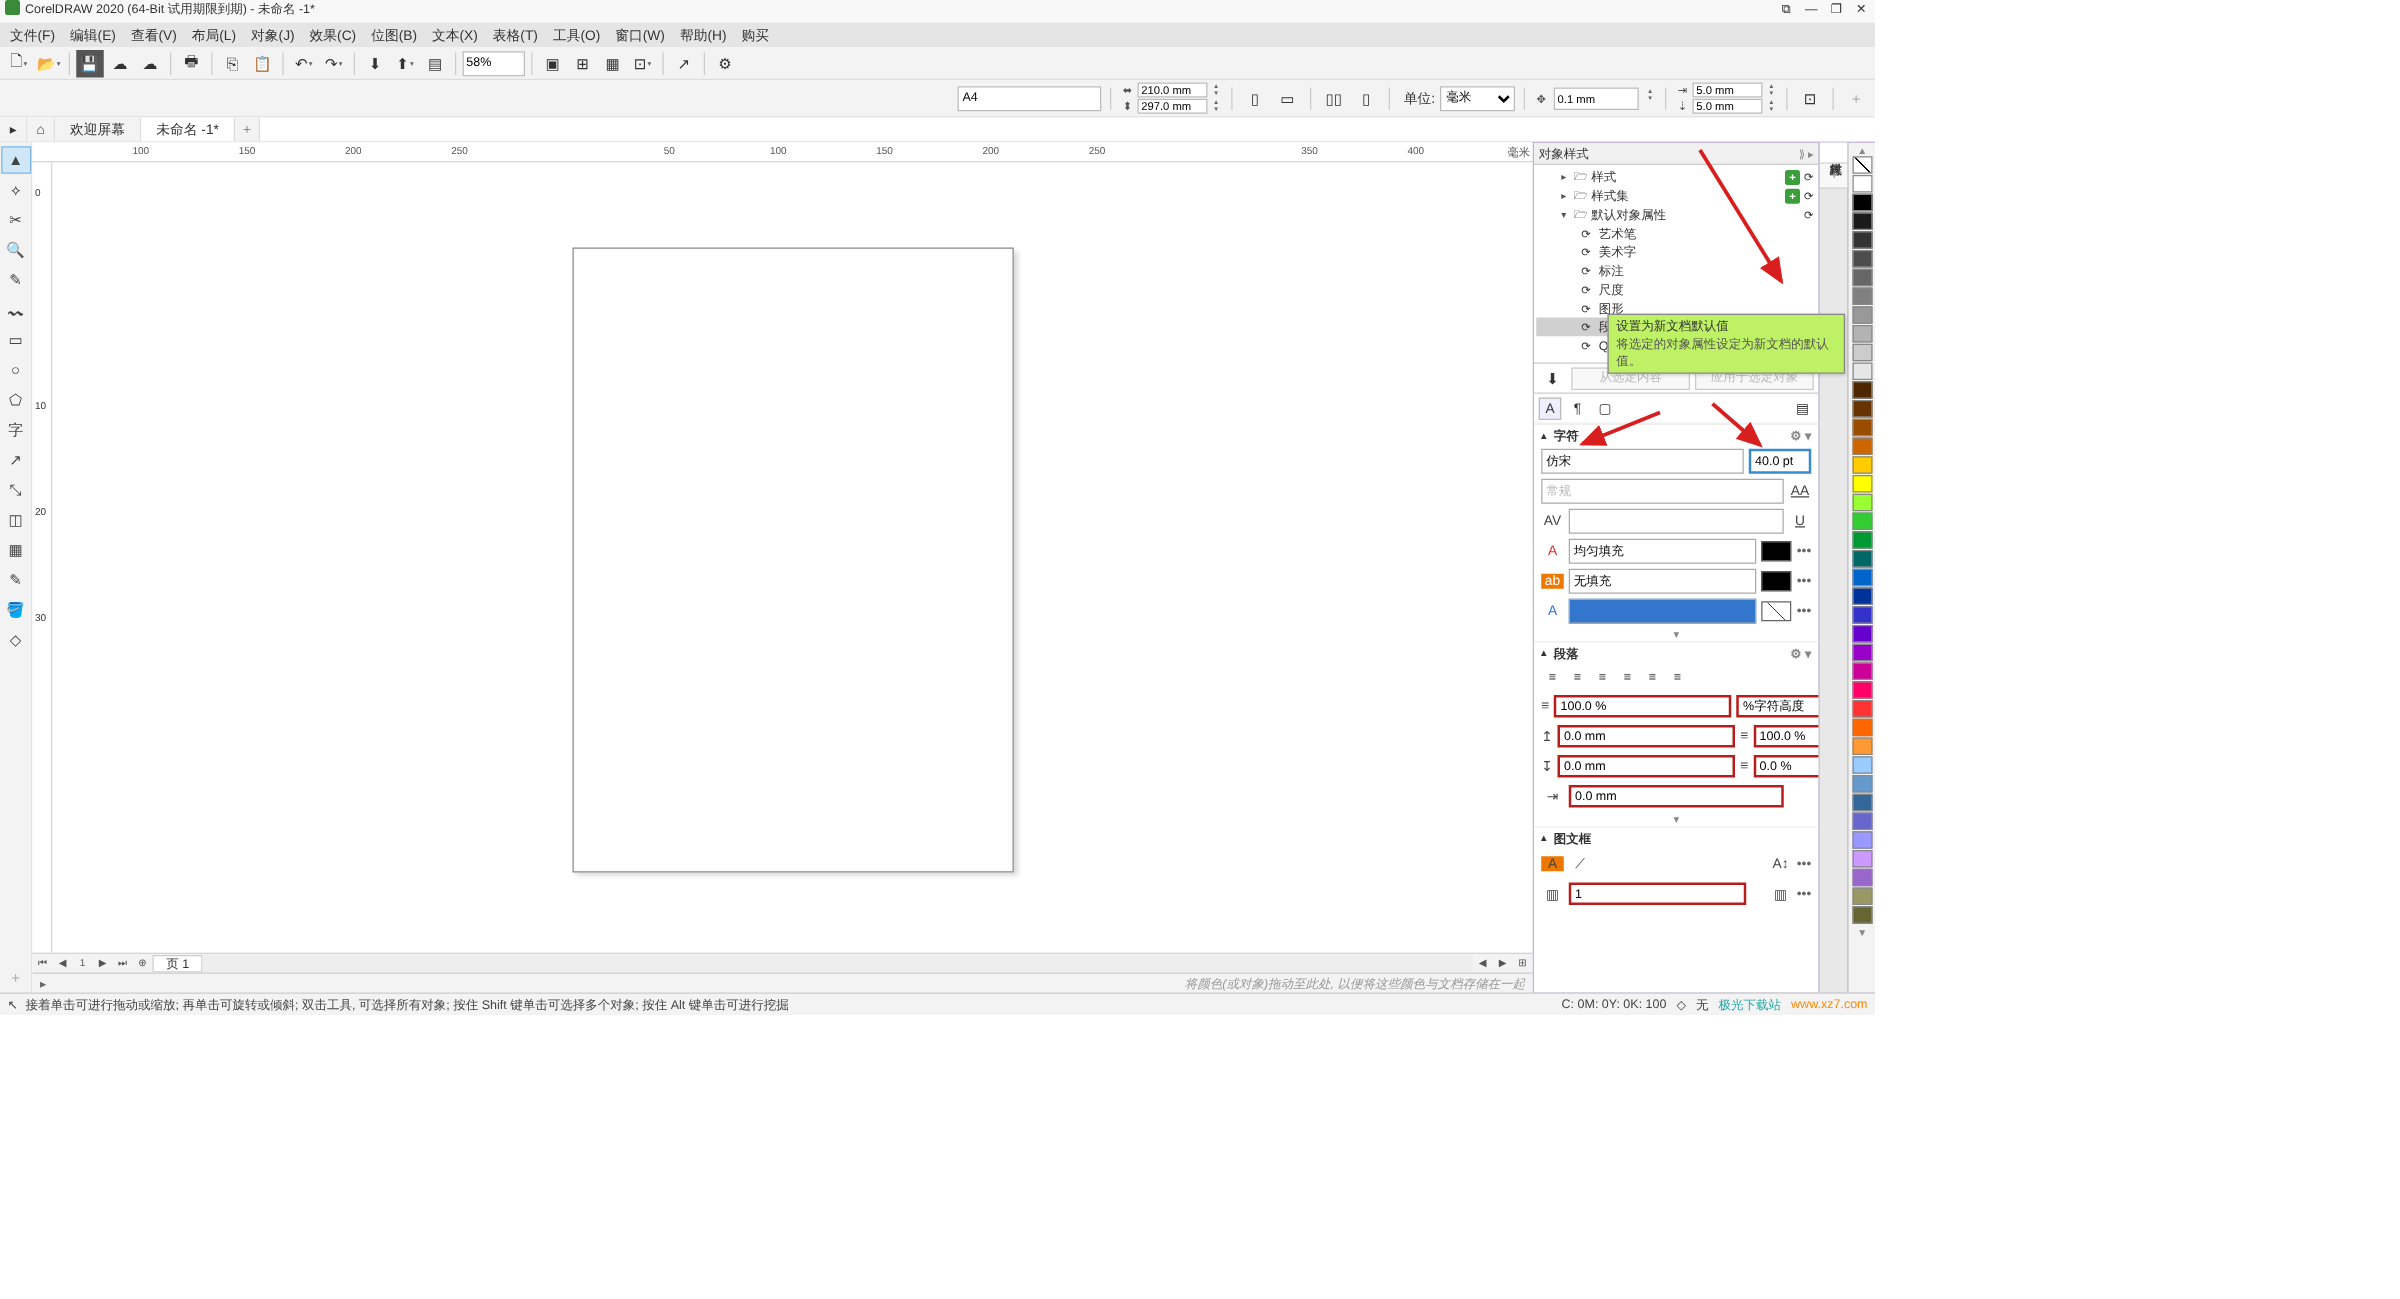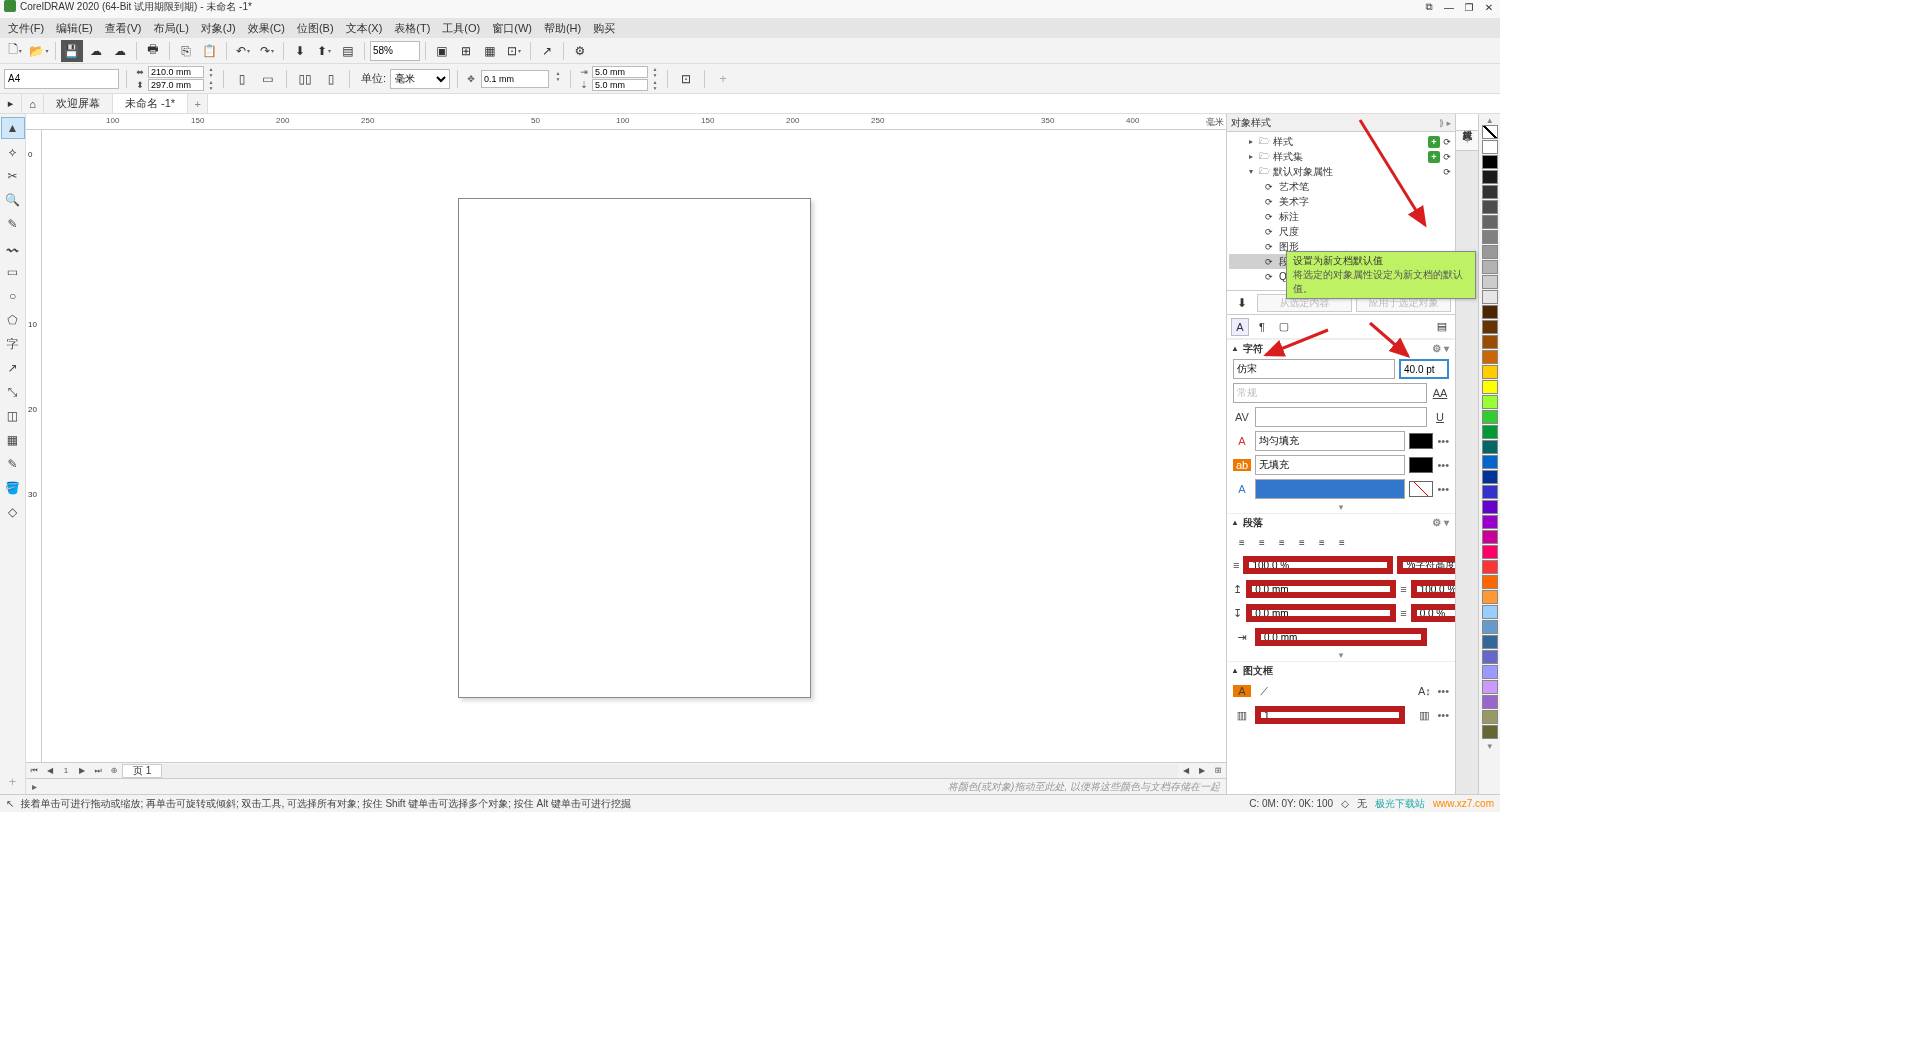--- a/index.html
+++ b/index.html
@@ -16,21 +16,21 @@
 .menubar .mitem { padding: 0 6px; font-size: 11px; cursor: default; height: 100%; display: flex; align-items: center; }
 
 
 .toolbar1 { height: 26px; background: #f3f3f3; border-bottom: 1px solid #ddd; display: flex; align-items: center; padding: 0 4px; gap: 2px; }
 .tbtn { width: 22px; height: 22px; display: flex; align-items: center; justify-content: center; border: 1px solid transparent; font-size: 12px; }
 .tbtn.flyout::after { content: "▾"; font-size: 6px; margin-left: 1px; color: #666; }
 .tsep { width: 1px; height: 18px; background: #ccc; margin: 0 3px; }
 .zoom-sel { width: 50px; height: 20px; border: 1px solid #bbb; font-size: 10px; padding: 0 2px; background: #fff; }
 
 
-.propbar { height: 30px; background: #f3f3f3; border-bottom: 1px solid #ddd; display: flex; align-items: center; padding: 0 4px; gap: 4px; }
+.propbar { height: 30px; background: #f3f3f3; border-bottom: 1px solid #ddd; display: flex; align-items: center; padding: 0 4px; gap: 4px; justify-content: flex-end; }
 .page-sel { width: 115px; height: 20px; border: 1px solid #bbb; font-size: 10px; padding: 0 3px; background: #fff; }
 .dim-group { display: flex; flex-direction: column; gap: 1px; }
 .dim-row { display: flex; align-items: center; gap: 2px; }
 .dim-icon { width: 12px; font-size: 9px; color: #555; text-align: center; }
 .dim-input { width: 56px; height: 12px; border: 1px solid #bbb; font-size: 9px; padding: 0 2px; }
 .spin { width: 10px; height: 12px; display: flex; flex-direction: column; }
 .spin div { height: 6px; font-size: 5px; color: #666; line-height: 6px; text-align: center; }
 .unit-lbl { font-size: 11px; color: #333; margin-left: 4px; }
 .unit-sel { width: 60px; height: 20px; border: 1px solid #bbb; font-size: 10px; background: #fff; }
 
@@ -111,21 +111,21 @@
 .section-head .gear { margin-left: auto; color: #888; font-size: 10px; }
 .prop-row { display: flex; align-items: center; padding: 2px 6px; gap: 4px; height: 24px; }
 .font-sel { flex: 1; height: 20px; border: 1px solid #aaa; font-size: 10px; padding: 0 3px; background: #fff; }
 .size-sel { width: 50px; height: 20px; border: 2px solid #3a8ad0; font-size: 10px; padding: 0 3px; background: #fff; }
 .drop-sel { flex: 1; height: 20px; border: 1px solid #aaa; font-size: 10px; padding: 0 3px; background: #fff; }
 .picon { width: 18px; font-size: 11px; color: #444; text-align: center; }
 .color-chip { width: 24px; height: 16px; background: #000; border: 1px solid #666; }
 .more { font-size: 11px; color: #666; }
 .align-row { display: flex; gap: 2px; padding: 2px 6px; }
 .align-btn { width: 18px; height: 18px; border: 1px solid transparent; display: flex; align-items: center; justify-content: center; font-size: 10px; }
-.num-input { flex: 1; height: 18px; border: 6px solid #b91c1c; font-size: 10px; padding: 0 3px; }
+.num-input { flex: 1; height: 18px; border: 2px solid #b91c1c; font-size: 10px; padding: 0 3px; }
 
 
 .statusbar { position: absolute; bottom: 0; left: 0; right: 0; height: 18px; background: #f3f3f3; border-top: 1px solid #ccc; display: flex; align-items: center; padding: 0 6px; font-size: 10px; color: #444; }
 .statusbar .sright { margin-left: auto; display: flex; gap: 8px; align-items: center; }
 
 svg { overflow: visible; }
 </style>
 </head>
 <body>
 

